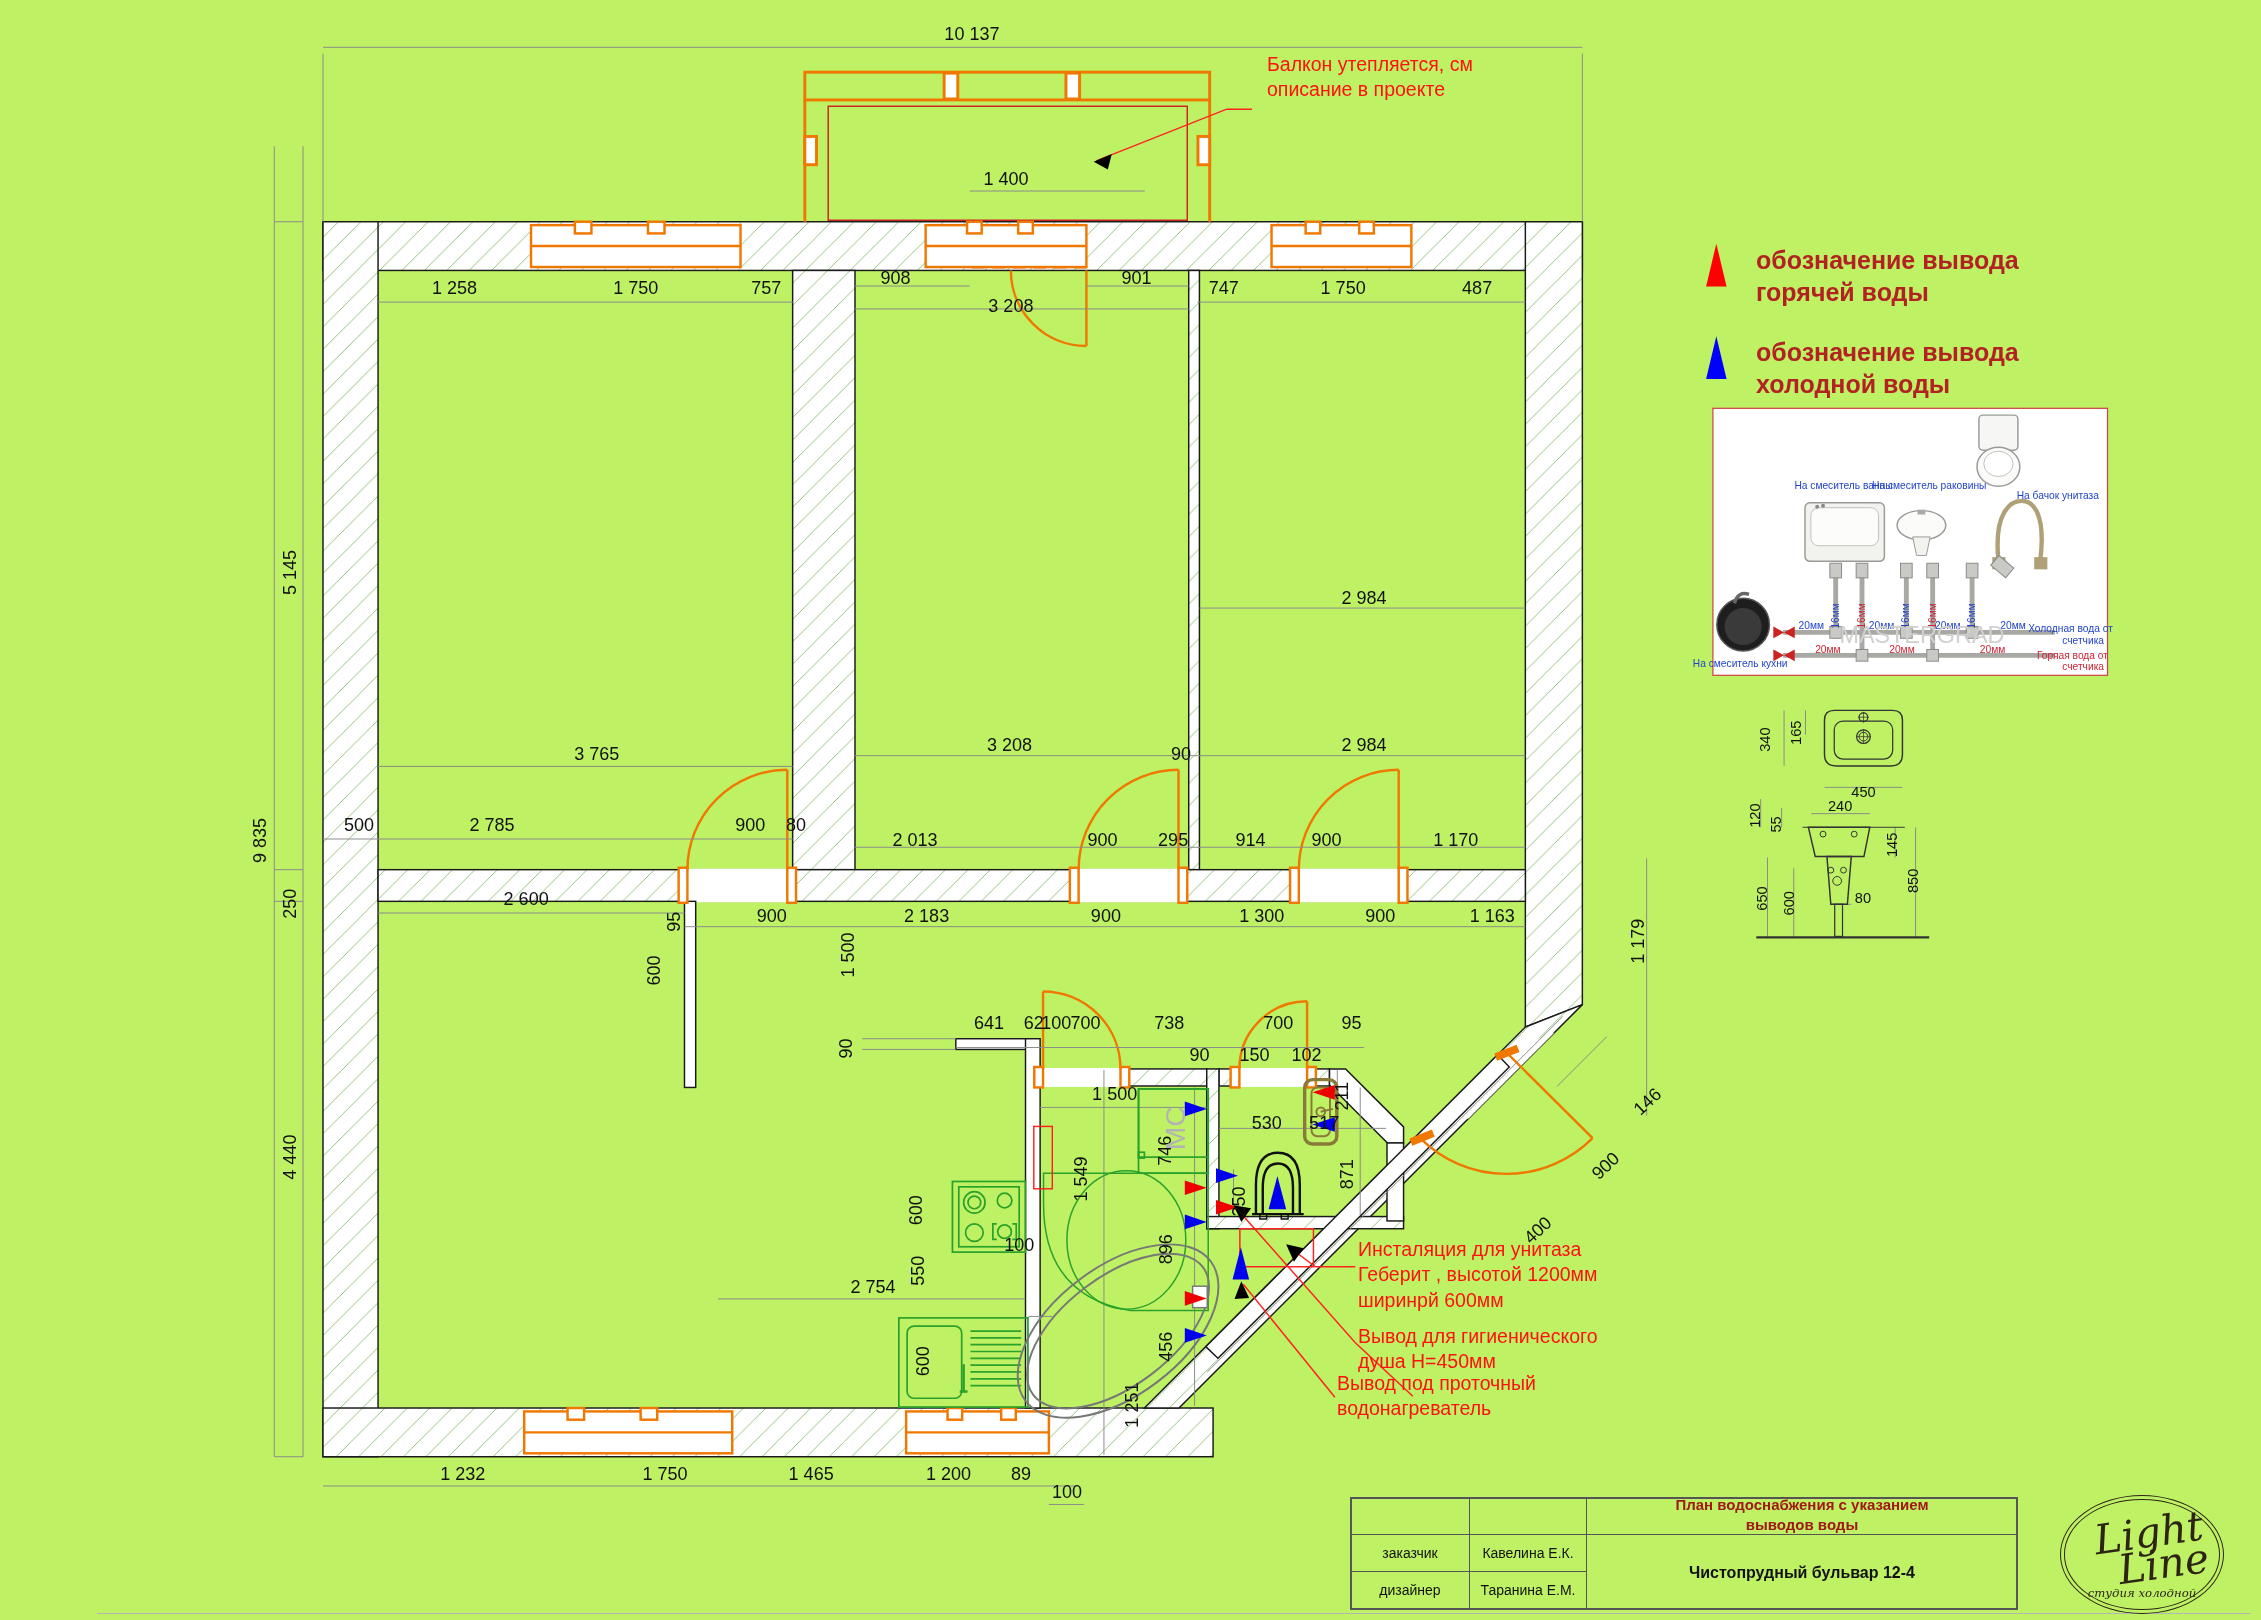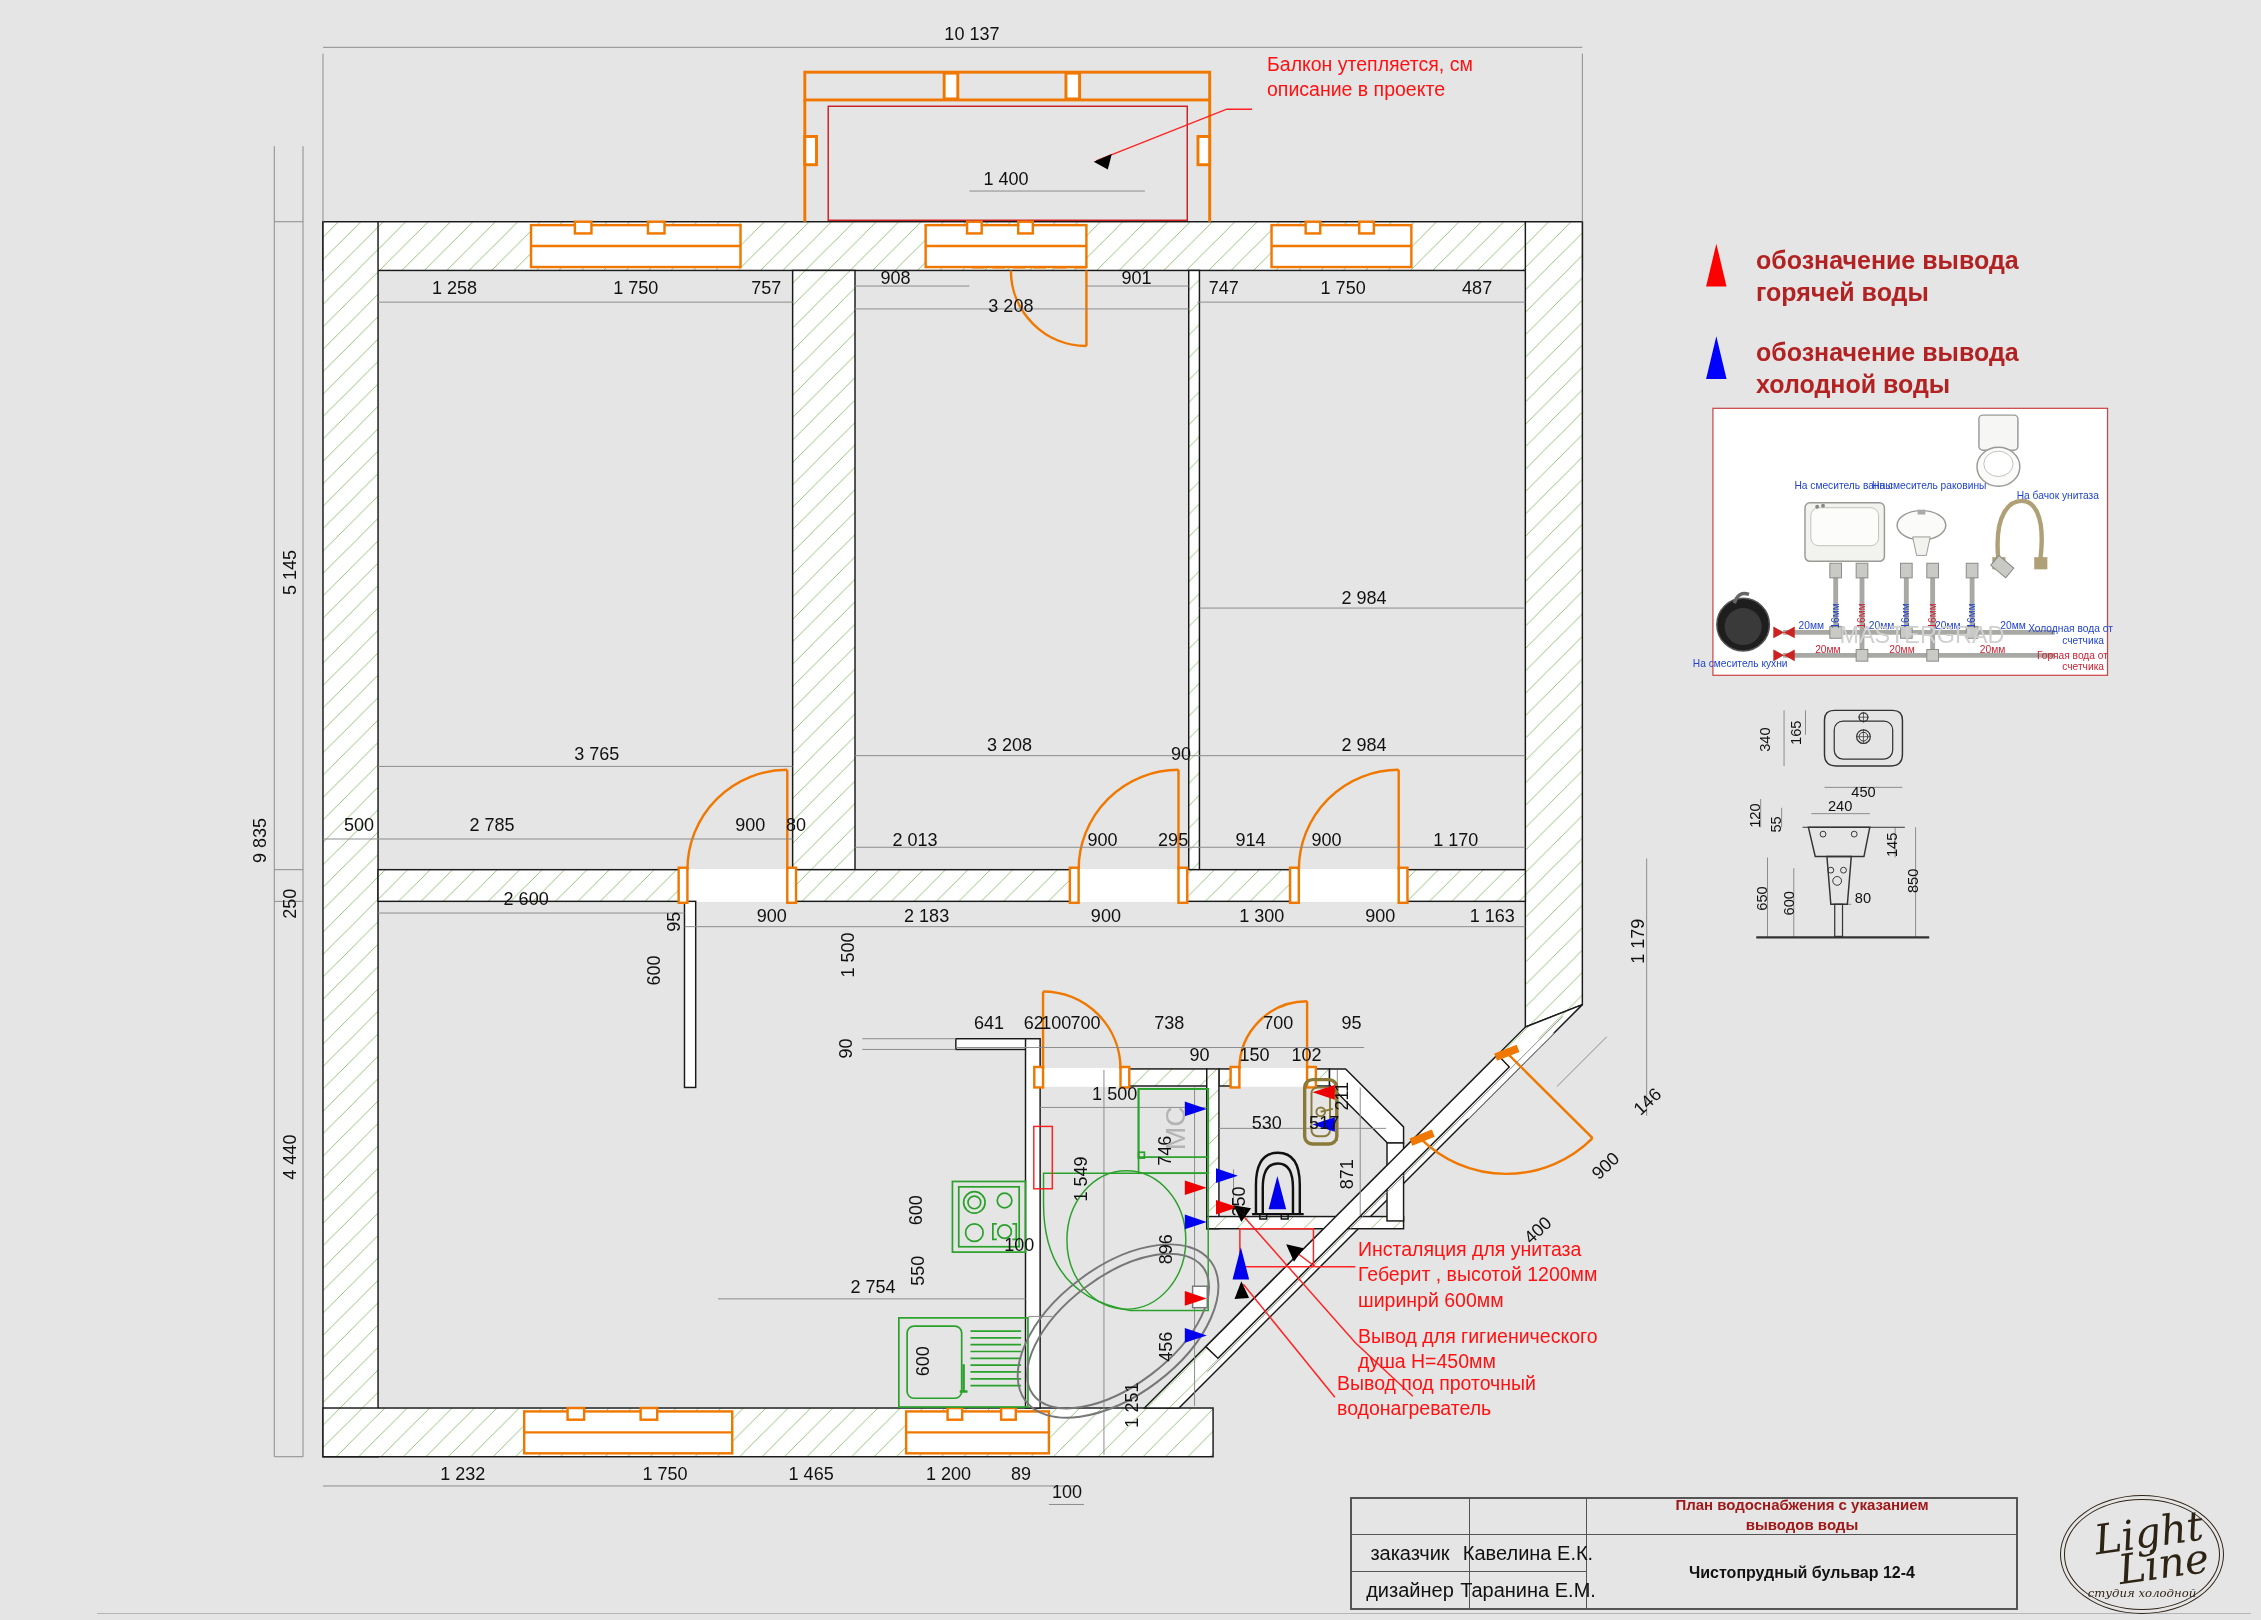--- a/index.html
+++ b/index.html
@@ -1,22 +1,22 @@
 <!DOCTYPE html>
 <html style="font-size:7.8px"><head>
 <meta charset="utf-8">
 <style>
   html,body{margin:0;padding:0;background:#ffffff;}
-  .sheet{position:relative;width:2261px;height:1620px;background:#e5e5e5;overflow:hidden;
+  .sheet{position:relative;width:2261px;height:1620px;background:#bef264;overflow:hidden;
          font-family:"Liberation Sans", sans-serif;}
   svg{position:absolute;left:0;top:0;}
   .note{position:absolute;color:#ff1111;font-size:19.5px;line-height:1.3;white-space:pre-line;}
   .legend-text{position:absolute;color:#b22222;font-weight:bold;font-size:25px;line-height:1.28;white-space:pre-line;}
   .tb-line{position:absolute;background:#555;}
-  .tb-text{position:absolute;color:#111;font-size:20px;transform:translate(-50%,-50%);white-space:nowrap;}
+  .tb-text{position:absolute;color:#111;font-size:14px;transform:translate(-50%,-50%);white-space:nowrap;}
   .tb-title{position:absolute;color:#a01818;font-weight:bold;font-size:15px;line-height:1.35;
             transform:translate(-50%,-50%);text-align:center;white-space:pre-line;}
   .logo{position:absolute;left:2060px;top:1495px;width:164px;height:119px;}
   .logo .oval1{position:absolute;left:0;top:0;right:0;bottom:0;border:1.9px solid #2e2416;border-radius:50%;}
   .logo .oval2{position:absolute;left:4.4px;top:4.4px;right:4.4px;bottom:4.4px;border:1px solid #2e2416;border-radius:50%;}
   .logo .l1{position:absolute;left:34px;top:13.6px;font-family:"DejaVu Serif",serif;font-style:italic;
             font-size:41px;color:#2e2416;transform:rotate(-8deg);}
   .logo .l2{position:absolute;left:58px;top:45px;font-family:"DejaVu Serif",serif;font-style:italic;
             font-size:41px;color:#2e2416;transform:rotate(-8deg);}
   .logo .sub{position:absolute;left:0;right:0;top:91px;text-align:center;font-family:"DejaVu Serif",serif;

